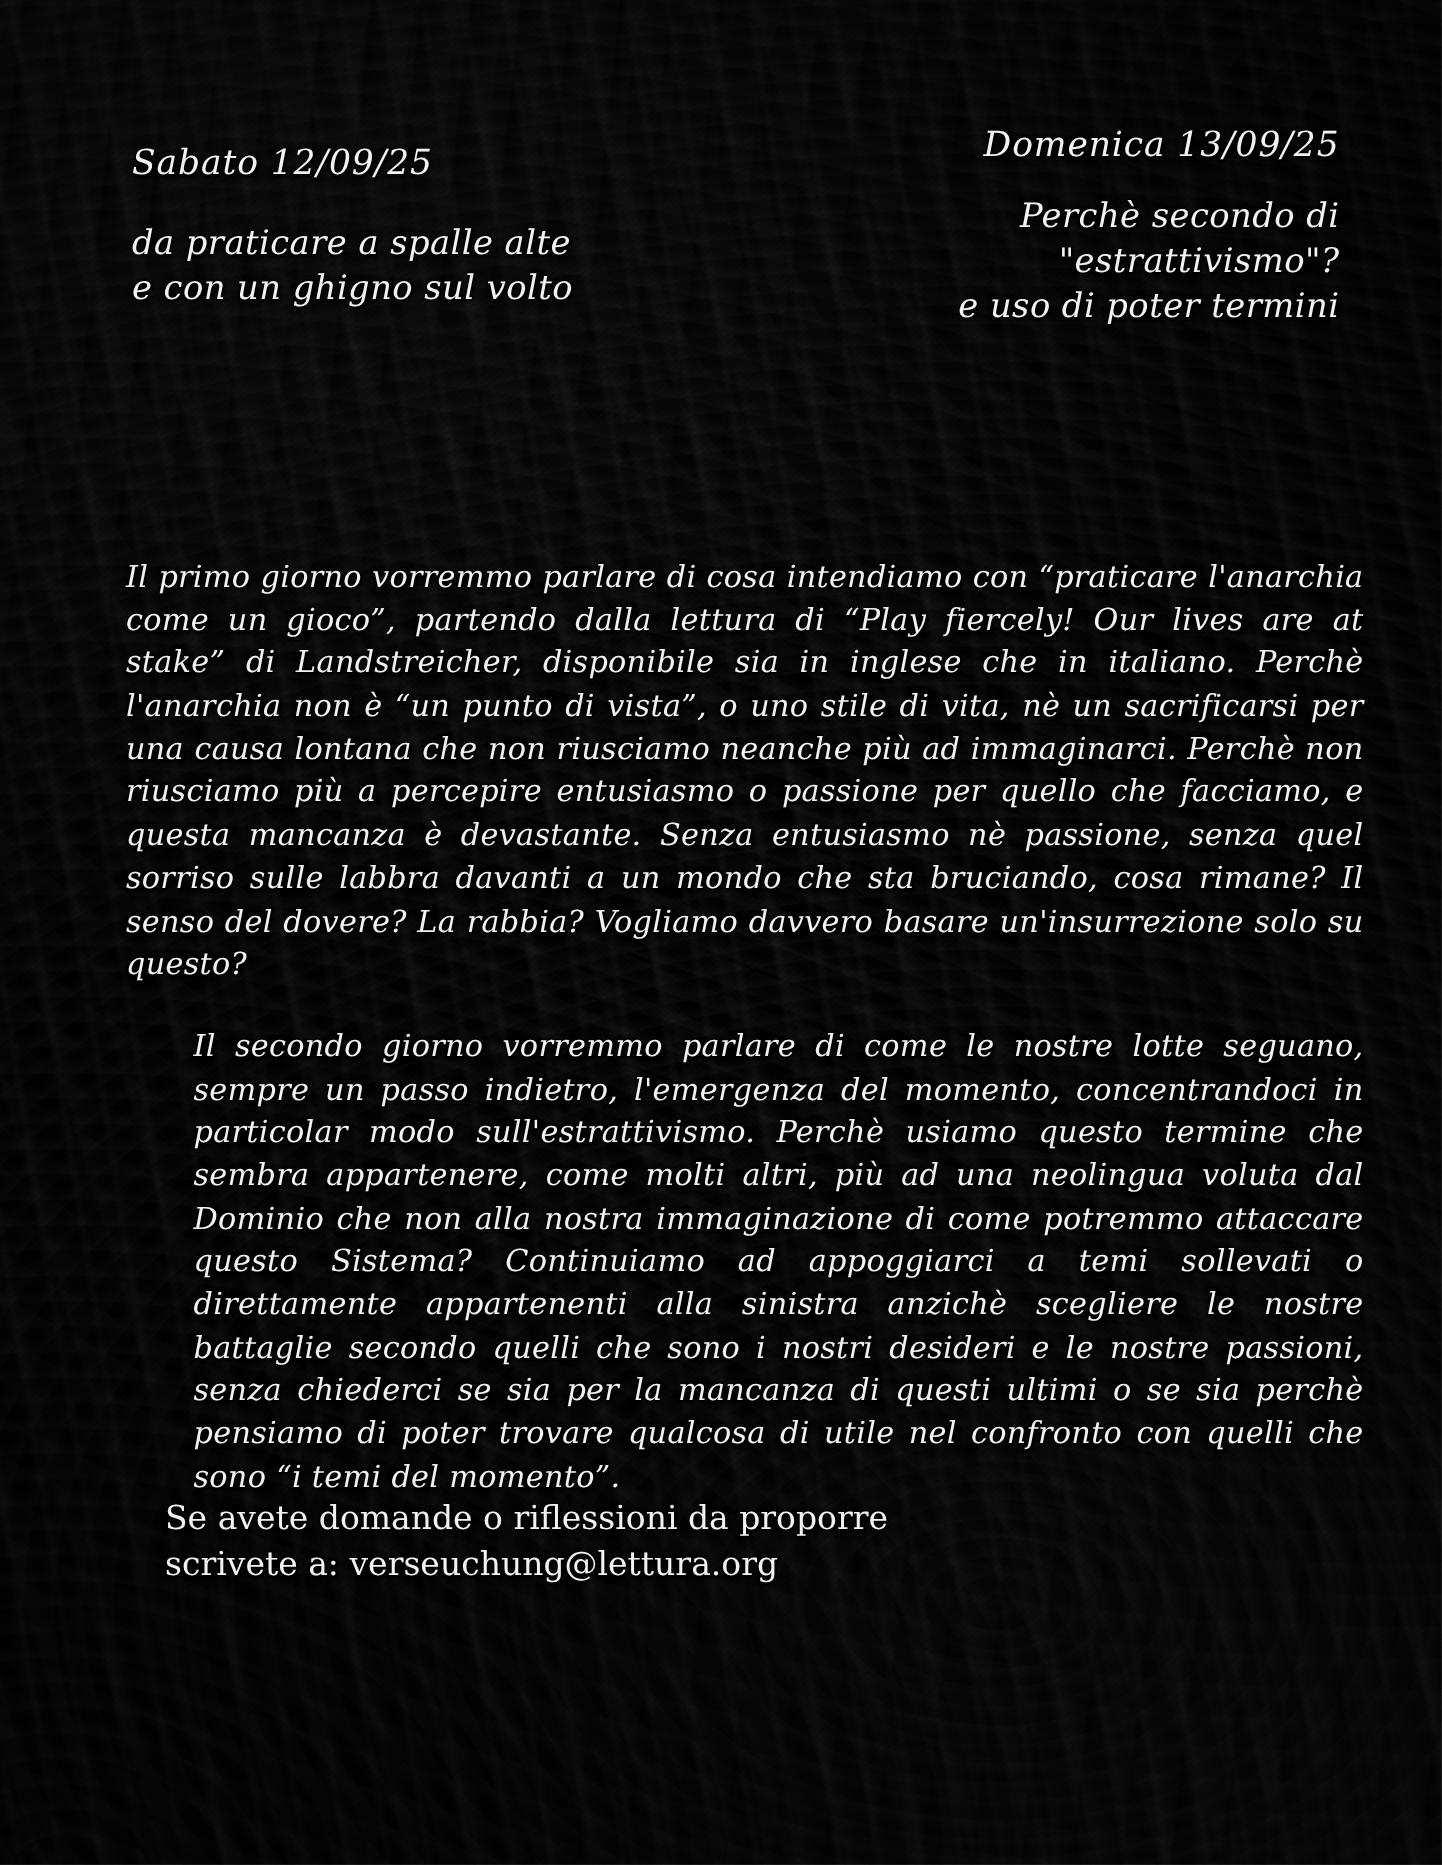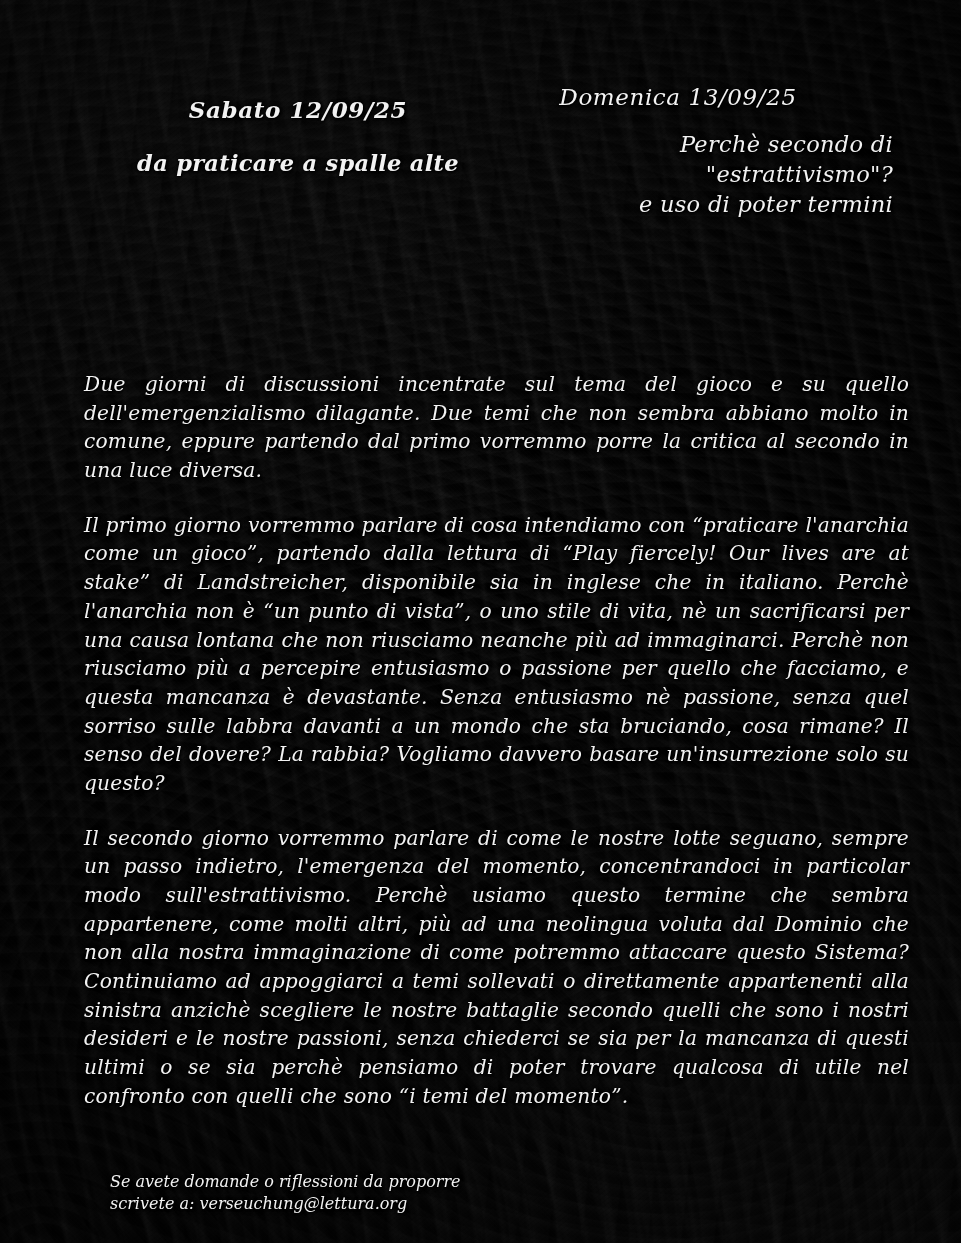--- a/index.html
+++ b/index.html
@@ -106,60 +106,57 @@
 
   .headers {
     position: relative;
     height: 180px;
   }
   .day-left {
     position: absolute;
     left: 4px;
     top: 18px;
     width: 420px;
-    text-align: center;
-    font-weight: bold;
+    text-align: left;
   }
   .day-right {
     position: absolute;
     right: 16px;
     top: 6px;
     width: 430px;
     text-align: right;
   }
   .day-date {
     font-style: italic;
     font-size: 23px;
     letter-spacing: 0.6px;
     margin-bottom: 26px;
     white-space: nowrap;
   }
-  .day-right .day-date { margin-bottom: 20px; text-align: center; }
+  .day-right .day-date { margin-bottom: 20px; }
   .day-title {
     font-style: italic;
     font-size: 22.5px;
     line-height: 1.33;
     letter-spacing: 0.3px;
   }
 
   .body-copy {
     margin-top: 112px;
     font-style: italic;
     font-size: 20.2px;
     line-height: 1.42;
     text-align: justify;
     letter-spacing: 0.2px;
   }
   .body-copy p { margin: 0 0 26px 0; }
-  .body-copy p:last-child { margin-bottom: 0; }
+  .body-copy p:last-child { margin-bottom: 0; margin-left: 45px; }
 
   .contact {
-    margin-top: 60px;
-    font-style: italic;
-    font-size: 16px;
+    font-size: 22px;
     line-height: 1.38;
     padding-left: 26px;
   }
 </style>
 </head>
 <body>
 
 <div class="poster">
 
   <div class="bg"></div>
@@ -168,36 +165,36 @@
   <div class="bg-vignette"></div>
 
   <div class="content">
 
     <div class="headers">
 
       <div class="day-left">
         <div class="day-date shadowed">Sabato 12/09/25</div>
         <div class="day-title shadowed">
           <div>da praticare a spalle alte</div>
+          <div>e con un ghigno sul volto</div>
         </div>
       </div>
 
       <div class="day-right">
         <div class="day-date shadowed">Domenica 13/09/25</div>
         <div class="day-title shadowed">
           <div>Perchè secondo di</div>
           <div>"estrattivismo"?</div>
           <div>e uso di poter termini</div>
         </div>
       </div>
 
     </div>
 
     <div class="body-copy shadowed">
-      <p>Due giorni di discussioni incentrate sul tema del gioco e su quello dell'emergenzialismo dilagante. Due temi che non sembra abbiano molto in comune, eppure partendo dal primo vorremmo porre la critica al secondo in una luce diversa.</p>
       <p>Il primo giorno vorremmo parlare di cosa intendiamo con “praticare l'anarchia come un gioco”, partendo dalla lettura di “Play fiercely! Our lives are at stake” di Landstreicher, disponibile sia in inglese che in italiano. Perchè l'anarchia non è “un punto di vista”, o uno stile di vita, nè un sacrificarsi per una causa lontana che non riusciamo neanche più ad immaginarci. Perchè non riusciamo più a percepire entusiasmo o passione per quello che facciamo, e questa mancanza è devastante. Senza entusiasmo nè passione, senza quel sorriso sulle labbra davanti a un mondo che sta bruciando, cosa rimane? Il senso del dovere? La rabbia? Vogliamo davvero basare un'insurrezione solo su questo?</p>
       <p>Il secondo giorno vorremmo parlare di come le nostre lotte seguano, sempre un passo indietro, l'emergenza del momento, concentrandoci in particolar modo sull'estrattivismo. Perchè usiamo questo termine che sembra appartenere, come molti altri, più ad una neolingua voluta dal Dominio che non alla nostra immaginazione di come potremmo attaccare questo Sistema? Continuiamo ad appoggiarci a temi sollevati o direttamente appartenenti alla sinistra anzichè scegliere le nostre battaglie secondo quelli che sono i nostri desideri e le nostre passioni, senza chiederci se sia per la mancanza di questi ultimi o se sia perchè pensiamo di poter trovare qualcosa di utile nel confronto con quelli che sono “i temi del momento”.</p>
     </div>
 
     <div class="contact shadowed">
       <div>Se avete domande o riflessioni da proporre</div>
       <div>scrivete a: verseuchung@lettura.org</div>
     </div>
 
   </div>

